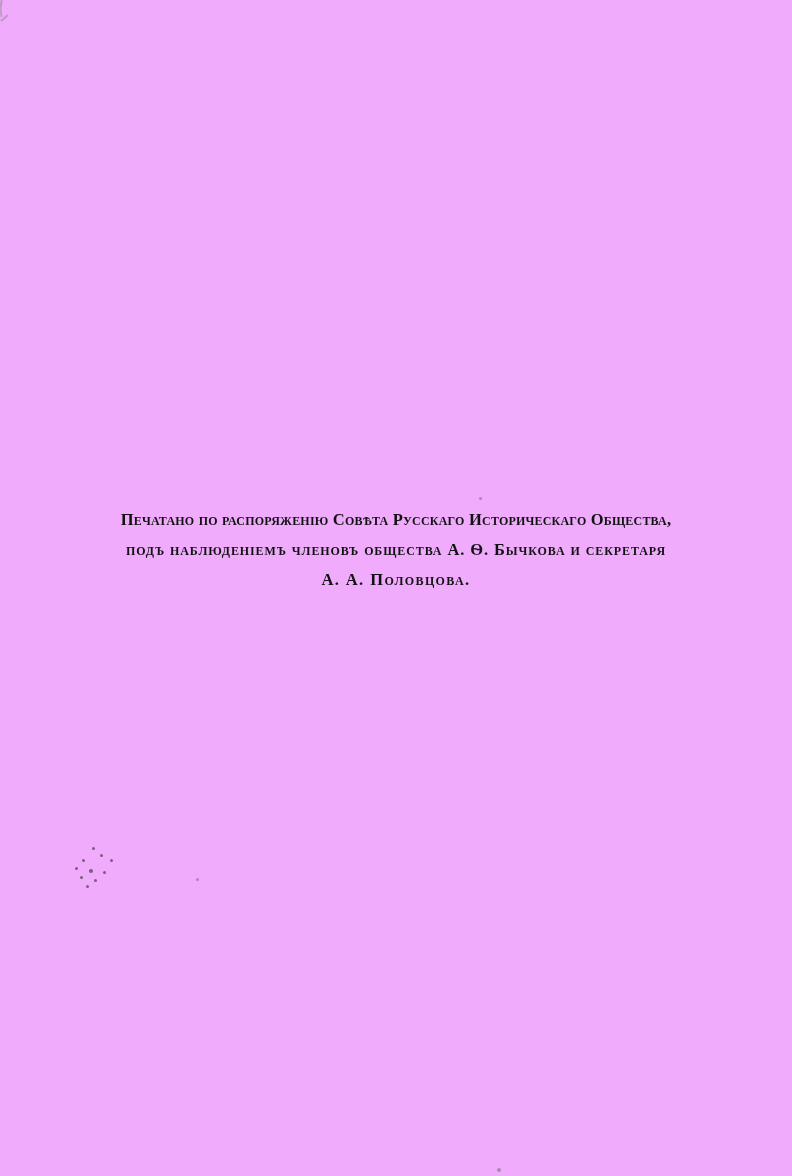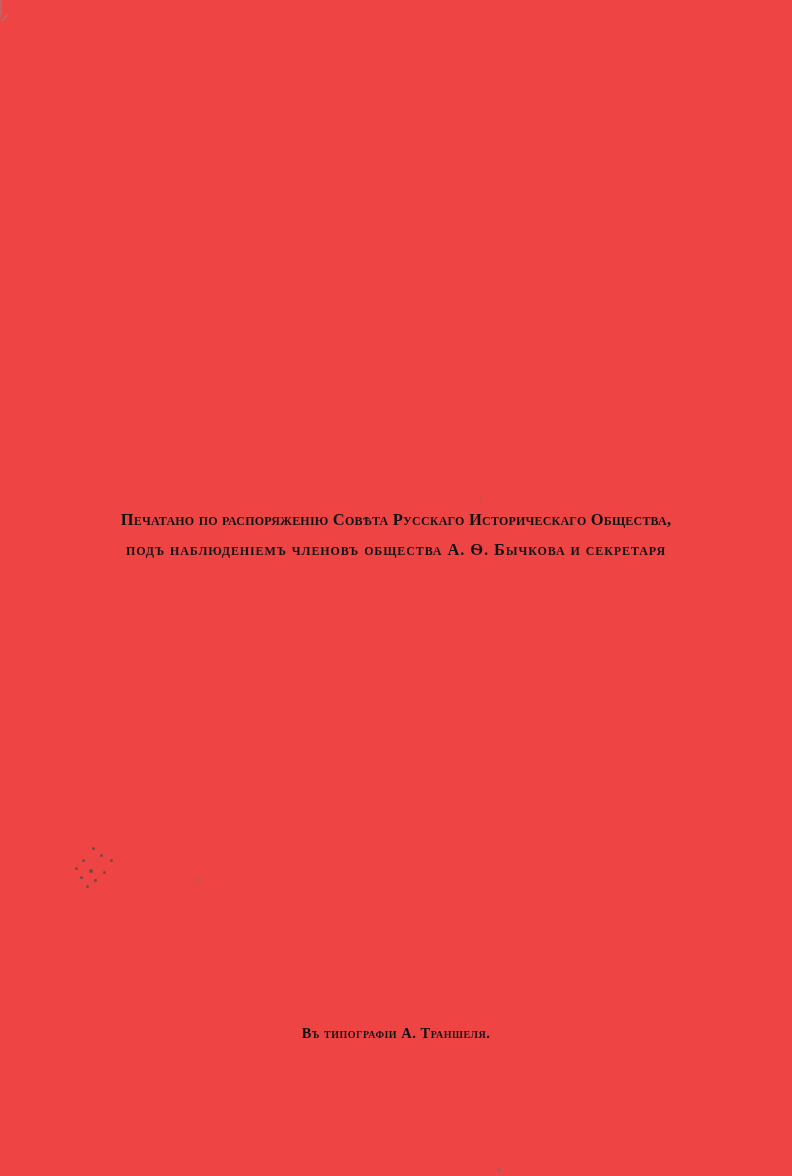--- a/index.html
+++ b/index.html
@@ -12,21 +12,21 @@
     height: 1176px;
     position: relative;
     overflow: hidden;
     font-family: "Liberation Serif", serif;
     color: #111111;
   }
 
   .page {
     position: absolute;
     inset: 0;
-    background: #ef4444;
+    background: #f0abfc;
   }
 
   
   .speck {
     position: absolute;
     background: #6f6f6f;
     border-radius: 50%;
     opacity: .55;
   }
 
@@ -106,19 +106,19 @@
     <div class="speck" style="left:19px; top:24px; width:4px; height:4px;"></div>
     <div class="speck" style="left:33px; top:26px; width:3px; height:3px;"></div>
     <div class="speck" style="left:10px; top:31px; width:3px; height:3px;"></div>
     <div class="speck" style="left:24px; top:34px; width:3px; height:3px;"></div>
     <div class="speck" style="left:16px; top:40px; width:3px; height:3px;"></div>
   </div>
 
   <div class="imprint">
     <span class="imprint-line l1">Печатано по распоряженію Совѣта Русскаго Историческаго Общества,</span>
     <span class="imprint-line l2">подъ наблюденіемъ членовъ общества А. Ѳ. Бычкова и секретаря</span>
+    <span class="imprint-line l3">А. А. Половцова.</span>
   </div>
 
   <div class="colophon">
-    <span class="colophon-line c1">Въ типографіи А. Траншеля.</span>
   </div>
 
 </div>
 
 </body></html>

